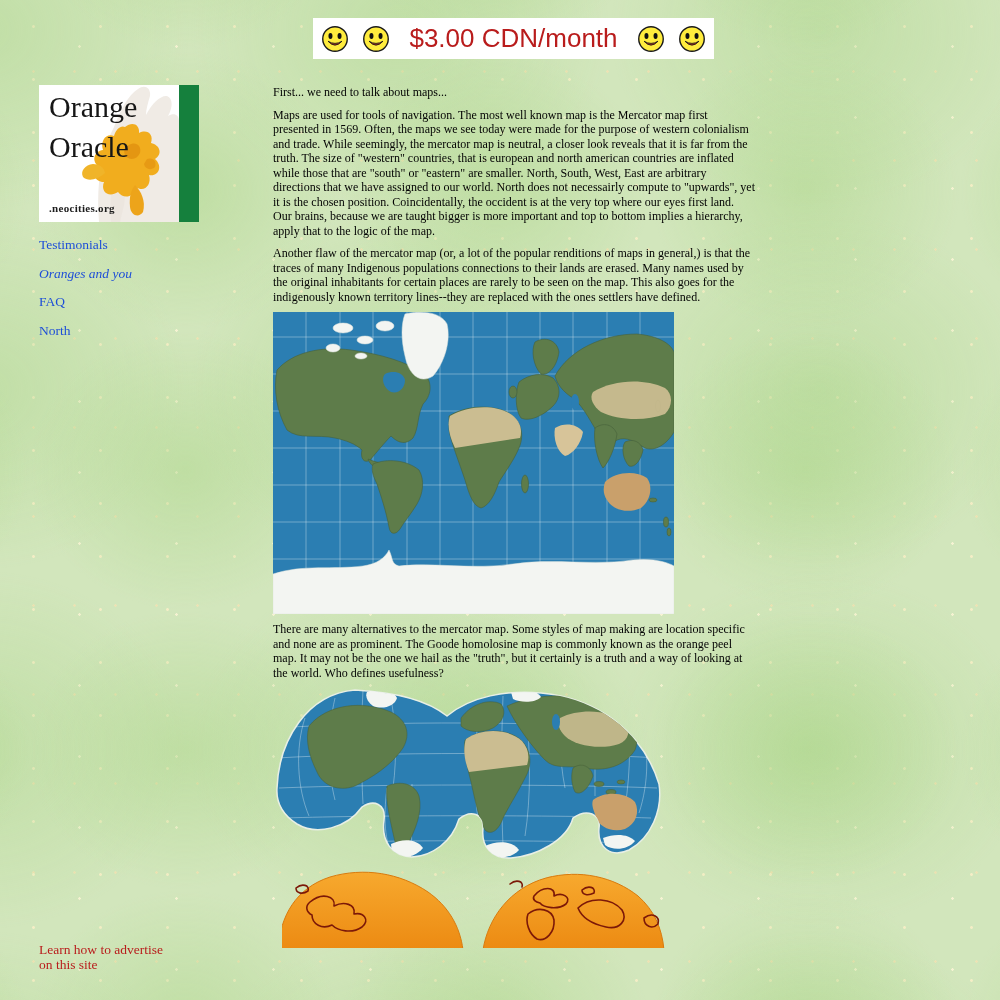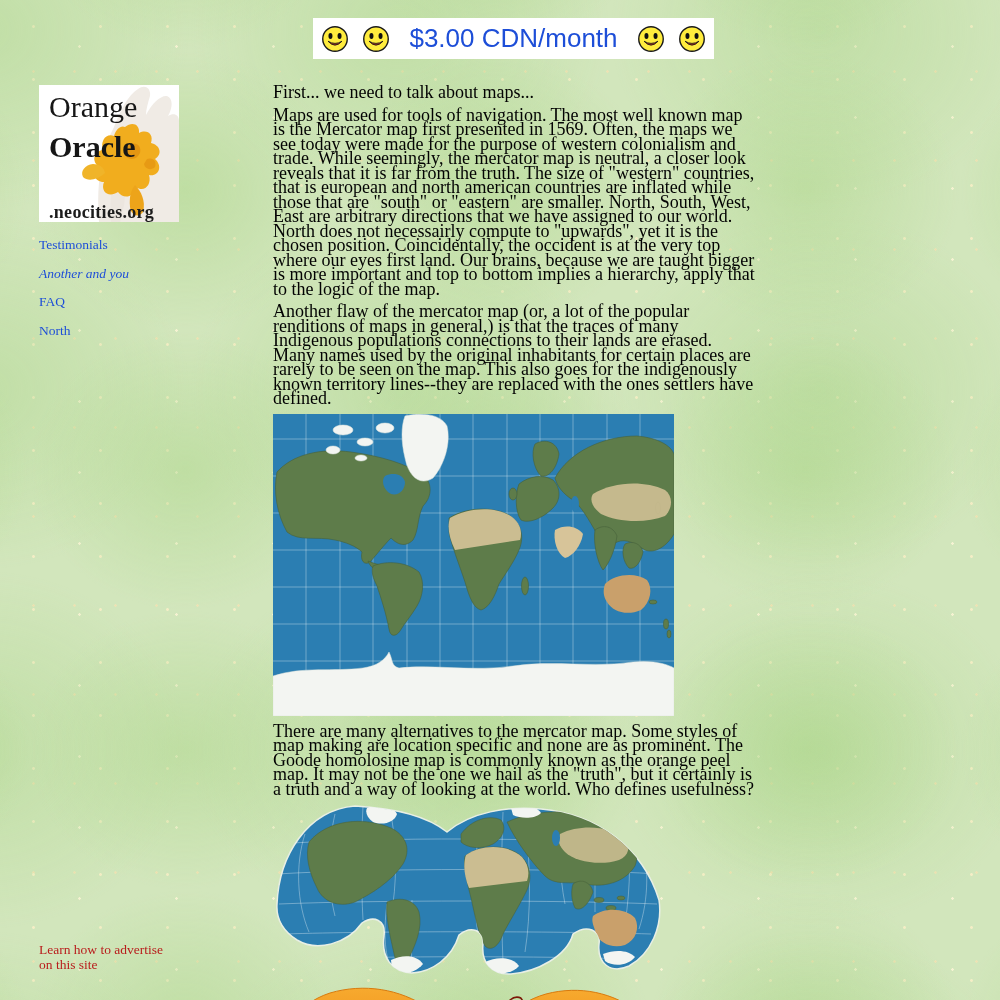--- a/index.html
+++ b/index.html
@@ -18,49 +18,49 @@
     background-position: 30px 50px, 190px 210px, 0 0, 13px 27px, 31px 11px;
   }
 
   
   .banner {
     position: absolute; left: 313px; top: 18px; width: 401px; height: 41px;
     background: #ffffff; display: flex; align-items: center; justify-content: center;
     gap: 13px; cursor: pointer;
   }
   .banner-text {
-    font-family: "Liberation Sans", sans-serif; font-size: 26px; color: #1d4ed8;
+    font-family: "Liberation Sans", sans-serif; font-size: 26px; color: #b91c1c;
     margin: 0 6px; white-space: nowrap;
   }
   .smiley { width: 28px; height: 28px; display: block; }
 
   
   .logo {
-    position: absolute; left: 39px; top: 85px; width: 140px; height: 137px;
+    position: absolute; left: 39px; top: 85px; width: 160px; height: 137px;
     background: #15803d; cursor: pointer;
   }
   .logo svg { position: absolute; left: 0; top: 0; }
   .logo-line { position: absolute; left: 10px; font-size: 30px; line-height: 1; color: #161616; }
   .logo-line.l1 { top: 7px; }
-  .logo-line.l2 { top: 47px; font-weight: bold; }
-  .logo-domain { position: absolute; left: 10px; top: 117px; font-size: 18px; font-weight: bold; color: #1c1c1c; letter-spacing: .3px; }
+  .logo-line.l2 { top: 47px; }
+  .logo-domain { position: absolute; left: 10px; top: 117px; font-size: 11px; font-weight: bold; color: #1c1c1c; letter-spacing: .3px; }
 
   .nav { position: absolute; left: 39px; top: 237px; }
   .nav-link { display: block; font-size: 13.5px; color: #1d4ed8; text-decoration: none; margin-bottom: 12.5px; cursor: pointer; }
   .nav-link.current { font-style: italic; }
 
   .advertise {
     position: absolute; left: 39px; top: 942px; width: 128px;
     font-size: 13.5px; line-height: 15px; color: #b91c1c; cursor: pointer;
   }
 
   
   .main { position: absolute; left: 273px; top: 85px; width: 482px; color: #030303; }
   .main h1 { font-size: 17.5px; margin: 0 0 14px 0; line-height: 20px; }
-  .main p { font-size: 18px; line-height: 14.5px; margin: 0 0 8px 0; }
+  .main p { font-size: 12px; line-height: 14.5px; margin: 0 0 8px 0; }
   .map { display: block; }
   .mercator { width: 401px; height: 302px; margin: 6px 0 8px 0; }
   .goode { width: 386px; height: 172px; margin: 2px 0 10px 2px; }
   .peel { width: 384px; height: 78px; margin: 0 0 0 9px; }
 </style>
 </head>
 <body>
 
 <div class="banner">
   <svg class="smiley" viewBox="0 0 32 32">
@@ -104,21 +104,21 @@
     <path d="M90,60 C96,56 103,60 101,68 C98,75 90,76 86,70 C84,64 86,62 90,60 Z" fill="#e29210" opacity=".85"></path>
     <path d="M108,74 C114,72 118,76 116,82 C112,86 106,84 105,79 Z" fill="#e29210" opacity=".7"></path>
   </svg>
   <div class="logo-line l1">Orange</div>
   <div class="logo-line l2">Oracle</div>
   <div class="logo-domain">.neocities.org</div>
 </div>
 
 <nav class="nav">
   <a class="nav-link">Testimonials</a>
-  <a class="nav-link current">Another and you</a>
+  <a class="nav-link current">Oranges and you</a>
   <a class="nav-link">FAQ</a>
   <a class="nav-link">North</a>
 </nav>
 
 <a class="advertise">Learn how to advertise on this site</a>
 
 <main class="main">
   <p>First... we need to talk about maps...</p>
   <p>Maps are used for tools of navigation. The most well known map is the Mercator map first presented in 1569. Often, the maps we see today were made for the purpose of western colonialism and trade. While seemingly, the mercator map is neutral, a closer look reveals that it is far from the truth. The size of "western" countries, that is european and north american countries are inflated while those that are "south" or "eastern" are smaller. North, South, West, East are arbitrary directions that we have assigned to our world. North does not necessairly compute to "upwards", yet it is the chosen position. Coincidentally, the occident is at the very top where our eyes first land. Our brains, because we are taught bigger is more important and top to bottom implies a hierarchy, apply that to the logic of the map.</p>
   <p>Another flaw of the mercator map (or, a lot of the popular renditions of maps in general,) is that the traces of many Indigenous populations connections to their lands are erased. Many names used by the original inhabitants for certain places are rarely to be seen on the map. This also goes for the indigenously known territory lines--they are replaced with the ones settlers have defined.</p>

